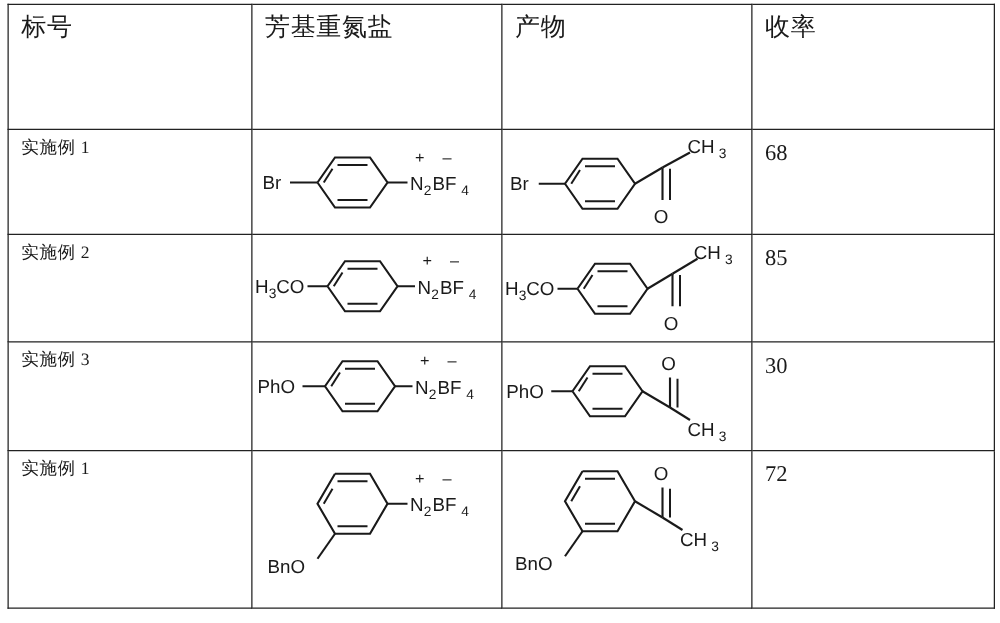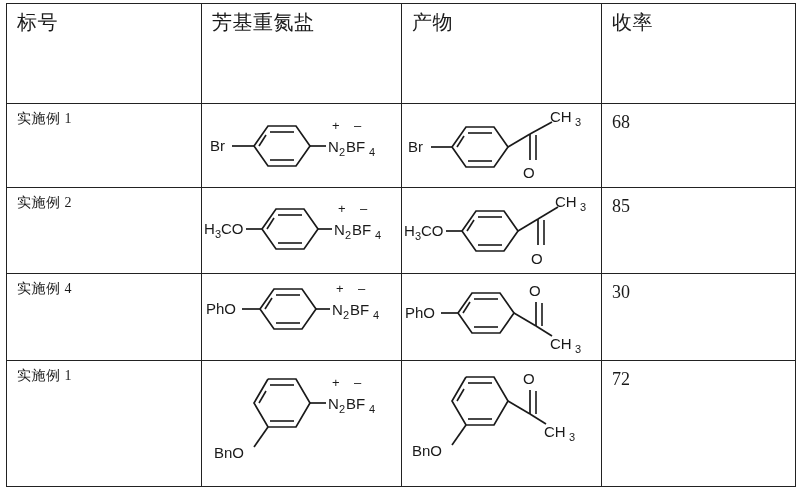--- a/index.html
+++ b/index.html
@@ -210,21 +210,21 @@
             </svg>
           </div>
         </td>
         <td>
           <div class="yield-text">85</div>
         </td>
       </tr>
 
       <tr class="row-3">
         <td>
-          <div class="cell-text">实施例 4</div>
+          <div class="cell-text">实施例 3</div>
         </td>
         <td>
           <div class="struct-wrap">
             <svg class="mol" width="200" height="86" viewBox="0 0 200 86">
               <text class="atom" x="4" y="40">PhO</text>
               <line class="bond" x1="40" y1="35" x2="58" y2="35"></line>
               <polyline class="bond" points="58,35 72,15 100,15 114,35 100,55 72,55 58,35"></polyline>
               <line class="inner" x1="74" y1="21" x2="98" y2="21"></line>
               <line class="inner" x1="74" y1="49" x2="98" y2="49"></line>
               <line class="inner" x1="63" y1="35" x2="70" y2="24"></line>

